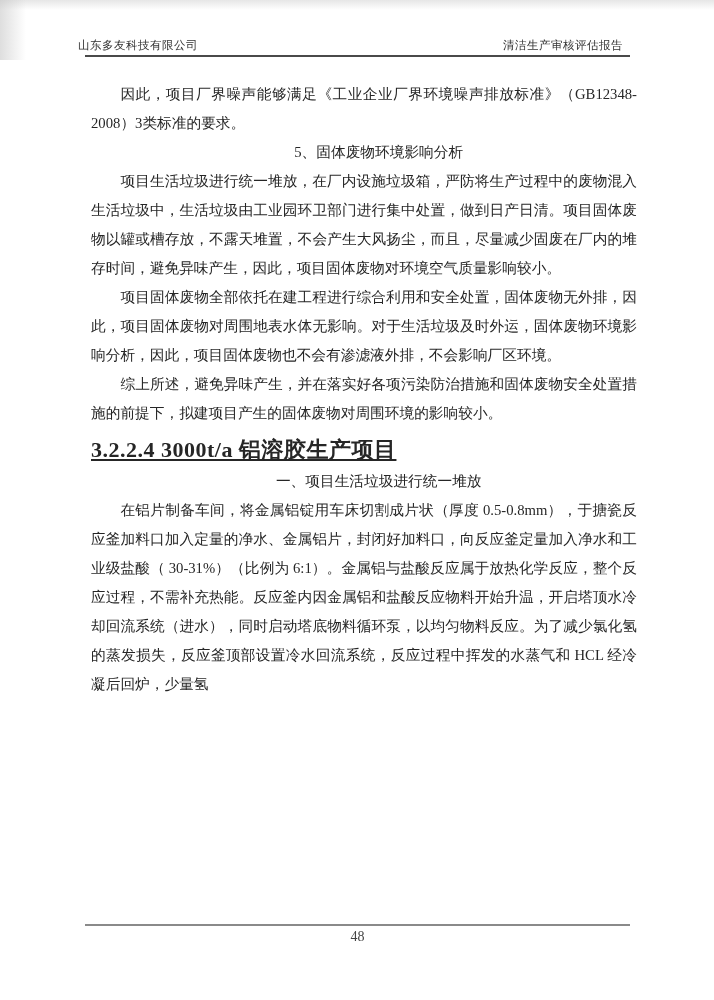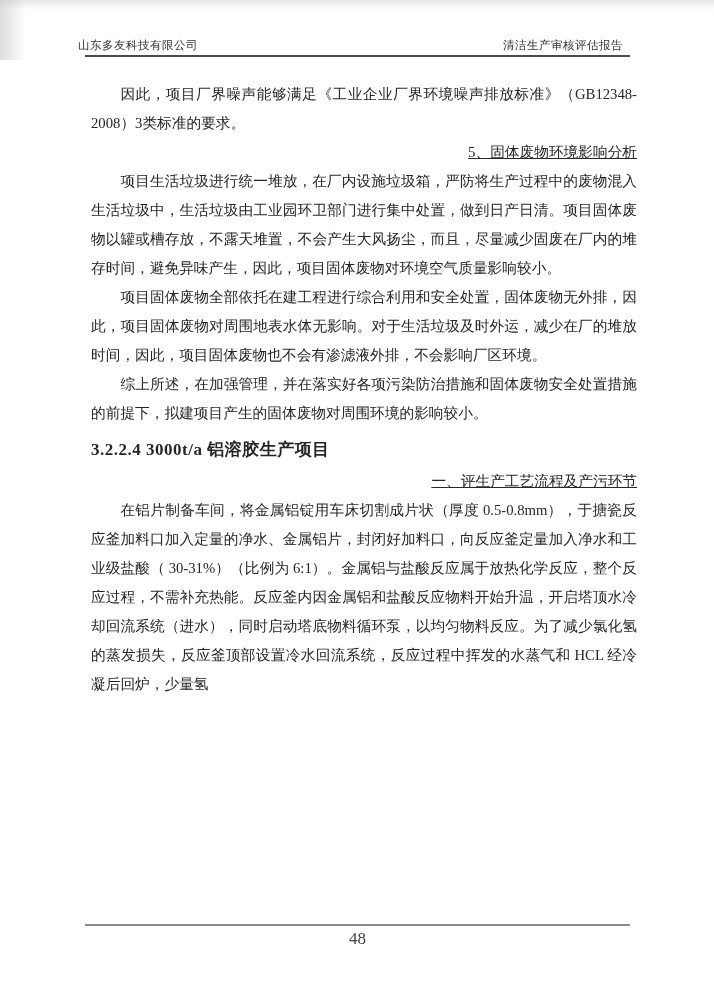--- a/index.html
+++ b/index.html
@@ -60,46 +60,46 @@
     margin-left: 6px;
   }
   .para {
     margin: 0;
     text-align: justify;
     text-indent: 2em;
   }
   .sub-heading {
     margin: 0;
     text-indent: 2em;
-    text-align: right;
-    text-decoration: underline;
+    text-align: center;
   }
   .section-heading {
     margin: 8px 0 4px 0;
     text-indent: 0;
-    font-size: 17px;
+    font-size: 22px;
     font-weight: bold;
     line-height: 27px;
     letter-spacing: 0.5px;
+    text-decoration: underline;
   }
   .footer-rule {
     position: absolute;
     left: 85px;
     top: 924px;
     width: 545px;
     height: 1.5px;
     background: #8a8a8a;
   }
   .page-number {
     position: absolute;
     left: 85px;
     top: 929px;
     width: 545px;
     text-align: center;
-    font-size: 17px;
+    font-size: 14px;
     color: #444444;
   }
 </style>
 </head>
 <body>
 
 <div class="page">
 
   <div class="scan-shade-top"></div>
   <div class="scan-shade-corner"></div>
@@ -107,23 +107,23 @@
   <div class="header">
     <span>山东多友科技有限公司</span>
     <span>清洁生产审核评估报告</span>
   </div>
   <div class="header-rule"></div>
 
   <div class="content">
     <p class="para">因此，项目厂界噪声能够满足《工业企业厂界环境噪声排放标准》（GB12348-2008）3类标准的要求。</p>
     <p class="sub-heading">5、固体废物环境影响分析</p>
     <p class="para">项目生活垃圾进行统一堆放，在厂内设施垃圾箱，严防将生产过程中的废物混入生活垃圾中，生活垃圾由工业园环卫部门进行集中处置，做到日产日清。项目固体废物以罐或槽存放，不露天堆置，不会产生大风扬尘，而且，尽量减少固废在厂内的堆存时间，避免异味产生，因此，项目固体废物对环境空气质量影响较小。</p>
-    <p class="para">项目固体废物全部依托在建工程进行综合利用和安全处置，固体废物无外排，因此，项目固体废物对周围地表水体无影响。对于生活垃圾及时外运，减少在厂的堆放时间，因此，项目固体废物也不会有渗滤液外排，不会影响厂区环境。</p>
-    <p class="para">综上所述，在加强管理，并在落实好各项污染防治措施和固体废物安全处置措施的前提下，拟建项目产生的固体废物对周围环境的影响较小。</p>
+    <p class="para">项目固体废物全部依托在建工程进行综合利用和安全处置，固体废物无外排，因此，项目固体废物对周围地表水体无影响。对于生活垃圾及时外运，固体废物环境影响分析，因此，项目固体废物也不会有渗滤液外排，不会影响厂区环境。</p>
+    <p class="para">综上所述，避免异味产生，并在落实好各项污染防治措施和固体废物安全处置措施的前提下，拟建项目产生的固体废物对周围环境的影响较小。</p>
     <p class="section-heading">3.2.2.4 3000t/a 铝溶胶生产项目</p>
-    <p class="sub-heading">一、评生产工艺流程及产污环节</p>
+    <p class="sub-heading">一、项目生活垃圾进行统一堆放</p>
     <p class="para">在铝片制备车间，将金属铝锭用车床切割成片状（厚度 0.5-0.8mm），于搪瓷反应釜加料口加入定量的净水、金属铝片，封闭好加料口，向反应釜定量加入净水和工业级盐酸（ 30-31%）（比例为 6:1）。金属铝与盐酸反应属于放热化学反应，整个反应过程，不需补充热能。反应釜内因金属铝和盐酸反应物料开始升温，开启塔顶水冷却回流系统（进水），同时启动塔底物料循环泵，以均匀物料反应。为了减少氯化氢的蒸发损失，反应釜顶部设置冷水回流系统，反应过程中挥发的水蒸气和 HCL 经冷凝后回炉，少量氢</p>
   </div>
 
   <div class="footer-rule"></div>
   <div class="page-number">48</div>
 
 </div>
 
 </body></html>

